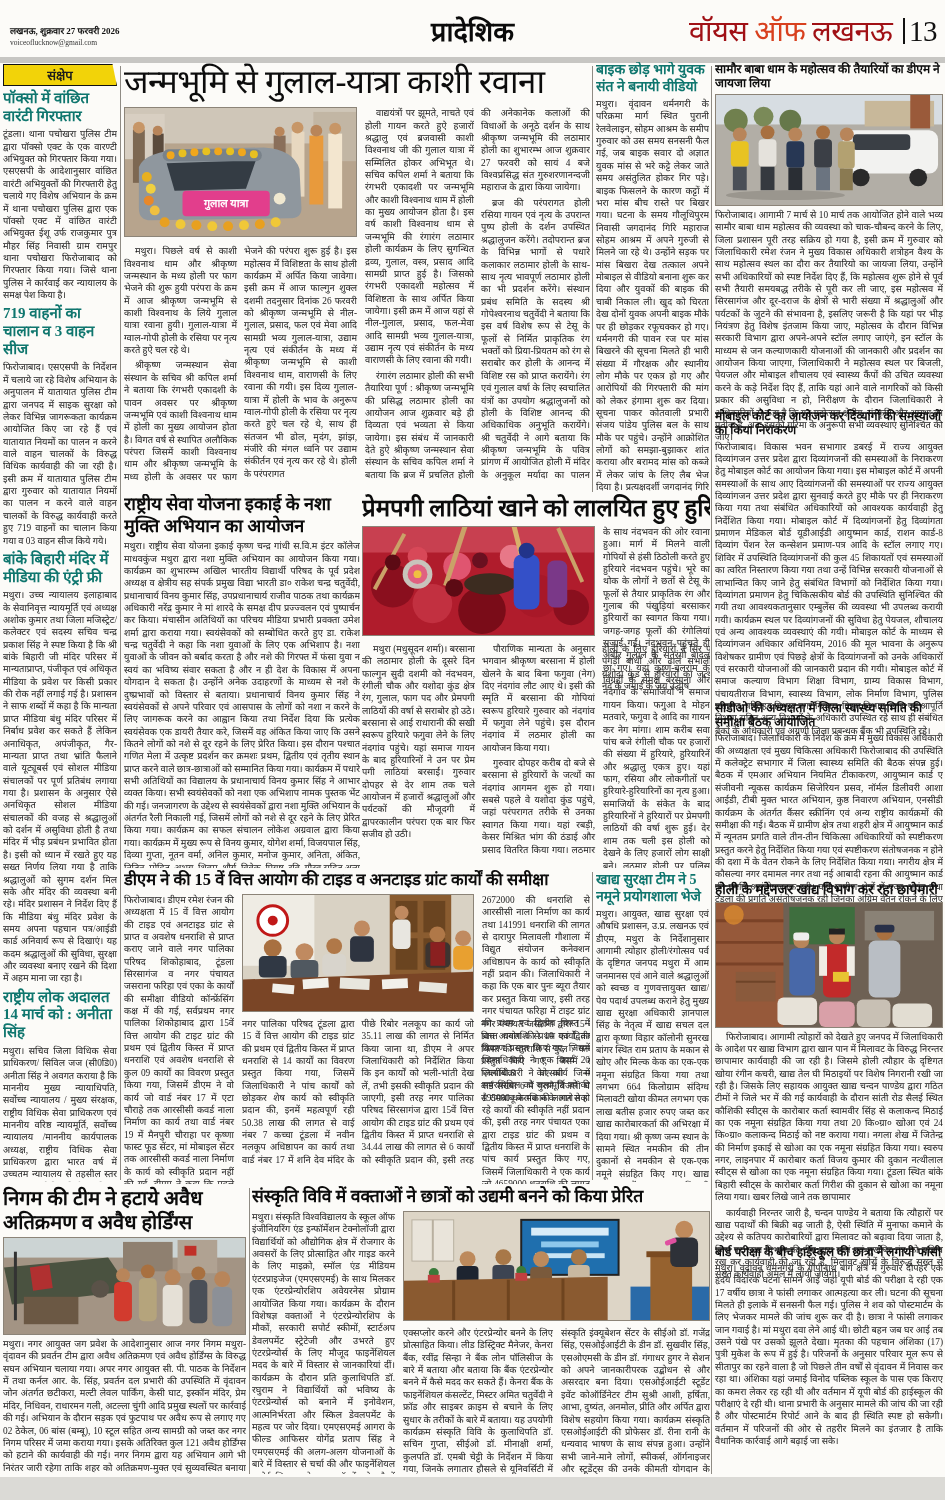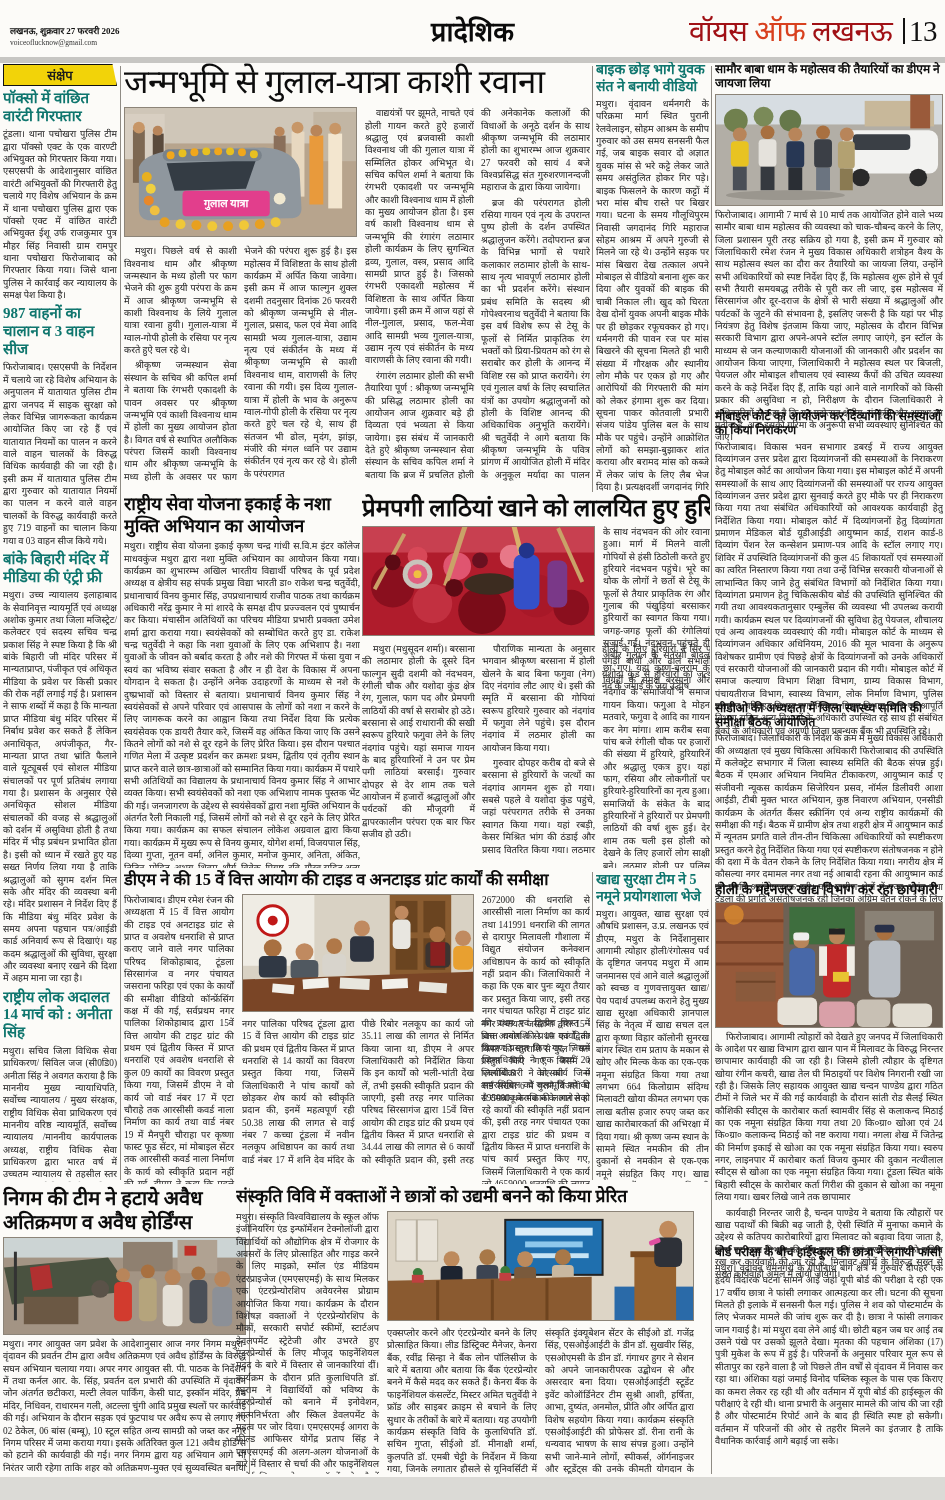--- a/index.html
+++ b/index.html
@@ -54,21 +54,21 @@
   <div class="rule-v" style="left:711px;top:66px;height:1408px"></div>
   <div class="rule-v" style="left:249px;top:1188px;height:286px"></div>
 
   <div class="block" style="left:3px;top:64px;width:114px;height:1118px">
     <div class="brief-badge">संक्षेप</div>
     <div>
       <div class="h-sm">पॉक्सो में वांछित वारंटी गिरफ्तार</div>
       <div class="body">टूंडला। थाना पचोखरा पुलिस टीम द्वारा पॉक्सो एक्ट के एक वारण्टी अभियुक्त को गिरफ्तार किया गया। एसएसपी के आदेशानुसार वांछित वारंटी अभियुक्तों की गिरफ्तारी हेतु चलाये गए विशेष अभियान के क्रम में थाना पचोखरा पुलिस द्वारा एक पॉक्सो एक्ट में वांछित वारंटी अभियुक्त ईशू उर्फ राजकुमार पुत्र मौहर सिंह निवासी ग्राम रामपुर थाना पचोखरा फिरोजाबाद को गिरफ्तार किया गया। जिसे थाना पुलिस ने कार्रवाई कर न्यायालय के समक्ष पेश किया है।</div>
     </div>
     <div>
-      <div class="h-sm">987 वाहनों का चालान व 3 वाहन सीज</div>
+      <div class="h-sm">719 वाहनों का चालान व 3 वाहन सीज</div>
       <div class="body">फिरोजाबाद। एसएसपी के निर्देशन में चलाये जा रहे विशेष अभियान के अनुपालन में यातायात पुलिस टीम द्वारा जनपद में साइक सुरक्षा को लेकर विभिन्न जागरूकता कार्यक्रम आयोजित किए जा रहे हैं एवं यातायात नियमों का पालन न करने वाले वाहन चालकों के विरुद्ध विधिक कार्यवाही की जा रही है। इसी क्रम में यातायात पुलिस टीम द्वारा गुरुवार को यातायात नियमों का पालन न करने वाले वाहन चालकों के विरुद्ध कार्यवाही करते हुए 719 वाहनों का चालान किया गया व 03 वाहन सीज किये गये।</div>
     </div>
     <div>
       <div class="h-sm">बांके बिहारी मंदिर में मीडिया की एंट्री फ्री</div>
       <div class="body">मथुरा। उच्च न्यायालय इलाहाबाद के सेवानिवृत्त न्यायमूर्ति एवं अध्यक्ष अशोक कुमार तथा जिला मजिस्ट्रेट/कलेक्टर एवं सदस्य सचिव चन्द्र प्रकाश सिंह ने स्पष्ट किया है कि श्री बांके बिहारी जी मंदिर परिसर में मान्यताप्राप्त, पंजीकृत एवं अधिकृत मीडिया के प्रवेश पर किसी प्रकार की रोक नहीं लगाई गई है। प्रशासन ने साफ शब्दों में कहा है कि मान्यता प्राप्त मीडिया बंधु मंदिर परिसर में निर्बाध प्रवेश कर सकते हैं लेकिन अनाधिकृत, अपंजीकृत, गैर-मान्यता प्राप्त तथा भ्रांति फैलाने वाले यूट्यूबर्स एवं सोशल मीडिया संचालकों पर पूर्ण प्रतिबंध लगाया गया है। प्रशासन के अनुसार ऐसे अनधिकृत सोशल मीडिया संचालकों की वजह से श्रद्धालुओं को दर्शन में असुविधा होती है तथा मंदिर में भीड़ प्रबंधन प्रभावित होता है। इसी को ध्यान में रखते हुए यह सख्त निर्णय लिया गया है ताकि श्रद्धालुओं को सुगम दर्शन मिल सके और मंदिर की व्यवस्था बनी रहे। मंदिर प्रशासन ने निर्देश दिए हैं कि मीडिया बंधु मंदिर प्रवेश के समय अपना पहचान पत्र/आईडी कार्ड अनिवार्य रूप से दिखाएं। यह कदम श्रद्धालुओं की सुविधा, सुरक्षा और व्यवस्था बनाए रखने की दिशा में अहम माना जा रहा है।</div>
     </div>
     <div>
       <div class="h-sm">राष्ट्रीय लोक अदालत 14 मार्च को : अनीता सिंह</div>
       <div class="body">मथुरा। सचिव जिला विधिक सेवा प्राधिकरण/ सिविल जज (सी0डि0) अनीता सिंह ने अवगत कराया है कि माननीय मुख्य न्यायाधिपति, सर्वोच्च न्यायालय / मुख्य संरक्षक, राष्ट्रीय विधिक सेवा प्राधिकरण एवं माननीय वरिष्ठ न्यायमूर्ति, सर्वोच्च न्यायालय /माननीय कार्यपालक अध्यक्ष, राष्ट्रीय विधिक सेवा प्राधिकरण द्वारा भारत वर्ष में उच्चतम न्यायालय से तहसील स्तर तक 14 मार्च दिन द्वितीय शनिवार को राष्ट्रीय लोक अदालत आयोजित करावे जाने हेतु निर्देशित किया गया है। उ0प्र0 राज्य विधिक सेवा प्राधिकरण, लखनऊ के निर्देशानुसार शनिवार को राष्ट्रीय लोक अदालत का आयोजन जनपद न्यायालय, मथुरा में भी किया जाना है।</div>
     </div>
@@ -255,21 +255,21 @@
         <circle cx="196" cy="36" r="7" fill="#a87040"></circle>
           <rect x="187" y="43" width="18" height="44" rx="5" fill="#4a4f57"></rect>
         <circle cx="220" cy="42" r="8" fill="#b8855a"></circle>
           <rect x="210" y="50" width="20" height="40" rx="5" fill="#8c9097"></rect>
         <circle cx="97" cy="52" r="9" fill="#5a5248"></circle>
       </svg>
     </div>
     <div class="body" style="height:134px">मथुरा। नगर आयुक्त जग प्रवेश के आदेशानुसार आज नगर निगम मथुरा-वृंदावन की प्रवर्तन टीम द्वारा अवैध अतिक्रमण एवं अवैध होर्डिंग्स के विरुद्ध सघन अभियान चलाया गया। अपर नगर आयुक्त सी. पी. पाठक के निर्देशन में तथा कर्नल आर. के. सिंह, प्रवर्तन दल प्रभारी की उपस्थिति में वृंदावन जोन अंतर्गत छटीकरा, मल्टी लेवल पार्किंग, केसी घाट, इस्कॉन मंदिर, प्रेम मंदिर, निधिवन, राधारमन गली, अटल्ला चुंगी आदि प्रमुख स्थलों पर कार्रवाई की गई। अभियान के दौरान सड़क एवं फुटपाथ पर अवैध रूप से लगाए गए 02 ठेकेल, 06 बांस (बम्बू), 10 स्टूल सहित अन्य सामग्री को जब्त कर नगर निगम परिसर में जमा कराया गया। इसके अतिरिक्त कुल 121 अवैध होर्डिंग्स को हटाने की कार्यवाही की गई। नगर निगम द्वारा यह अभियान आगे भी निरंतर जारी रहेगा ताकि शहर को अतिक्रमण-मुक्त एवं सुव्यवस्थित बनाया जा सके।</div>
   </div>
 
-  <div class="block" style="left:236px;top:1186px;width:458px;height:288px">
+  <div class="block" style="left:252px;top:1186px;width:458px;height:288px">
     <div class="h-md nowrap" style="font-size:17.5px">संस्कृति विवि में वक्ताओं ने छात्रों को उद्यमी बनने को किया प्रेरित</div>
     <div style="position:relative;height:258px">
       <div class="body" style="position:absolute;left:0;top:4px;width:143px;height:252px">मथुरा। संस्कृति विश्वविद्यालय के स्कूल ऑफ इंजीनियरिंग एंड इन्फॉर्मेशन टेक्नोलॉजी द्वारा विद्यार्थियों को औद्योगिक क्षेत्र में रोजगार के अवसरों के लिए प्रोत्साहित और गाइड करने के लिए माइक्रो, स्मॉल एंड मीडियम एंटरप्राइजेज (एमएसएमई) के साथ मिलकर एक एंटरप्रेन्योरशिप अवेयरनेस प्रोग्राम आयोजित किया गया। कार्यक्रम के दौरान विशेषज्ञ वक्ताओं ने एंटरप्रेन्योरशिप के मौकों, सरकारी सपोर्ट स्कीमों, स्टार्टअप डेवलपमेंट स्ट्रेटेजी और उभरते हुए एंटरप्रेन्योर्स के लिए मौजूद फाइनेंशियल मदद के बारे में विस्तार से जानकारियां दीं। कार्यक्रम के दौरान प्रति कुलाधिपति डॉ. रघुराम ने विद्यार्थियों को भविष्य के एंटरप्रेन्योर्स को बनाने में इनोवेशन, आत्मनिर्भरता और स्किल डेवलपमेंट के महत्व पर जोर दिया। एमएसएमई आगरा के फील्ड आफिसर योगेंद्र प्रताप सिंह ने एमएसएमई की अलग-अलग योजनाओं के बारे में विस्तार से चर्चा की और फाइनेंशियल सपोर्ट सिस्टम, सेल्फ-एम्प्लॉयमेंट के मौकों और बिजनेस प्लानिंग स्ट्रेटेजी पर कीमती जानकारी शेयर की। शिप्रा राठी (प्रेसिडेंट, खजानी वेलफेयर सोसाइटी, मथुरा रोजगार दीदी), ने स्टूडेंट्स को अपनी स्किल्स को</div>
       <div class="photo" style="position:absolute;left:151px;top:4px;width:307px;height:110px">
         <svg viewBox="0 0 307 110" preserveAspectRatio="none">
           <rect width="307" height="110" fill="#ddd5c6"></rect>
           <rect x="8" y="8" width="42" height="42" fill="#e9e4da" stroke="#b8b0a0"></rect>
           <line x1="29" y1="8" x2="29" y2="50" stroke="#b8b0a0" stroke-width="2"></line>
           <rect x="118" y="8" width="98" height="56" fill="#1f6fae" stroke="#222" stroke-width="2"></rect>
           <rect x="128" y="16" width="78" height="8" fill="#d8ecf8"></rect>

